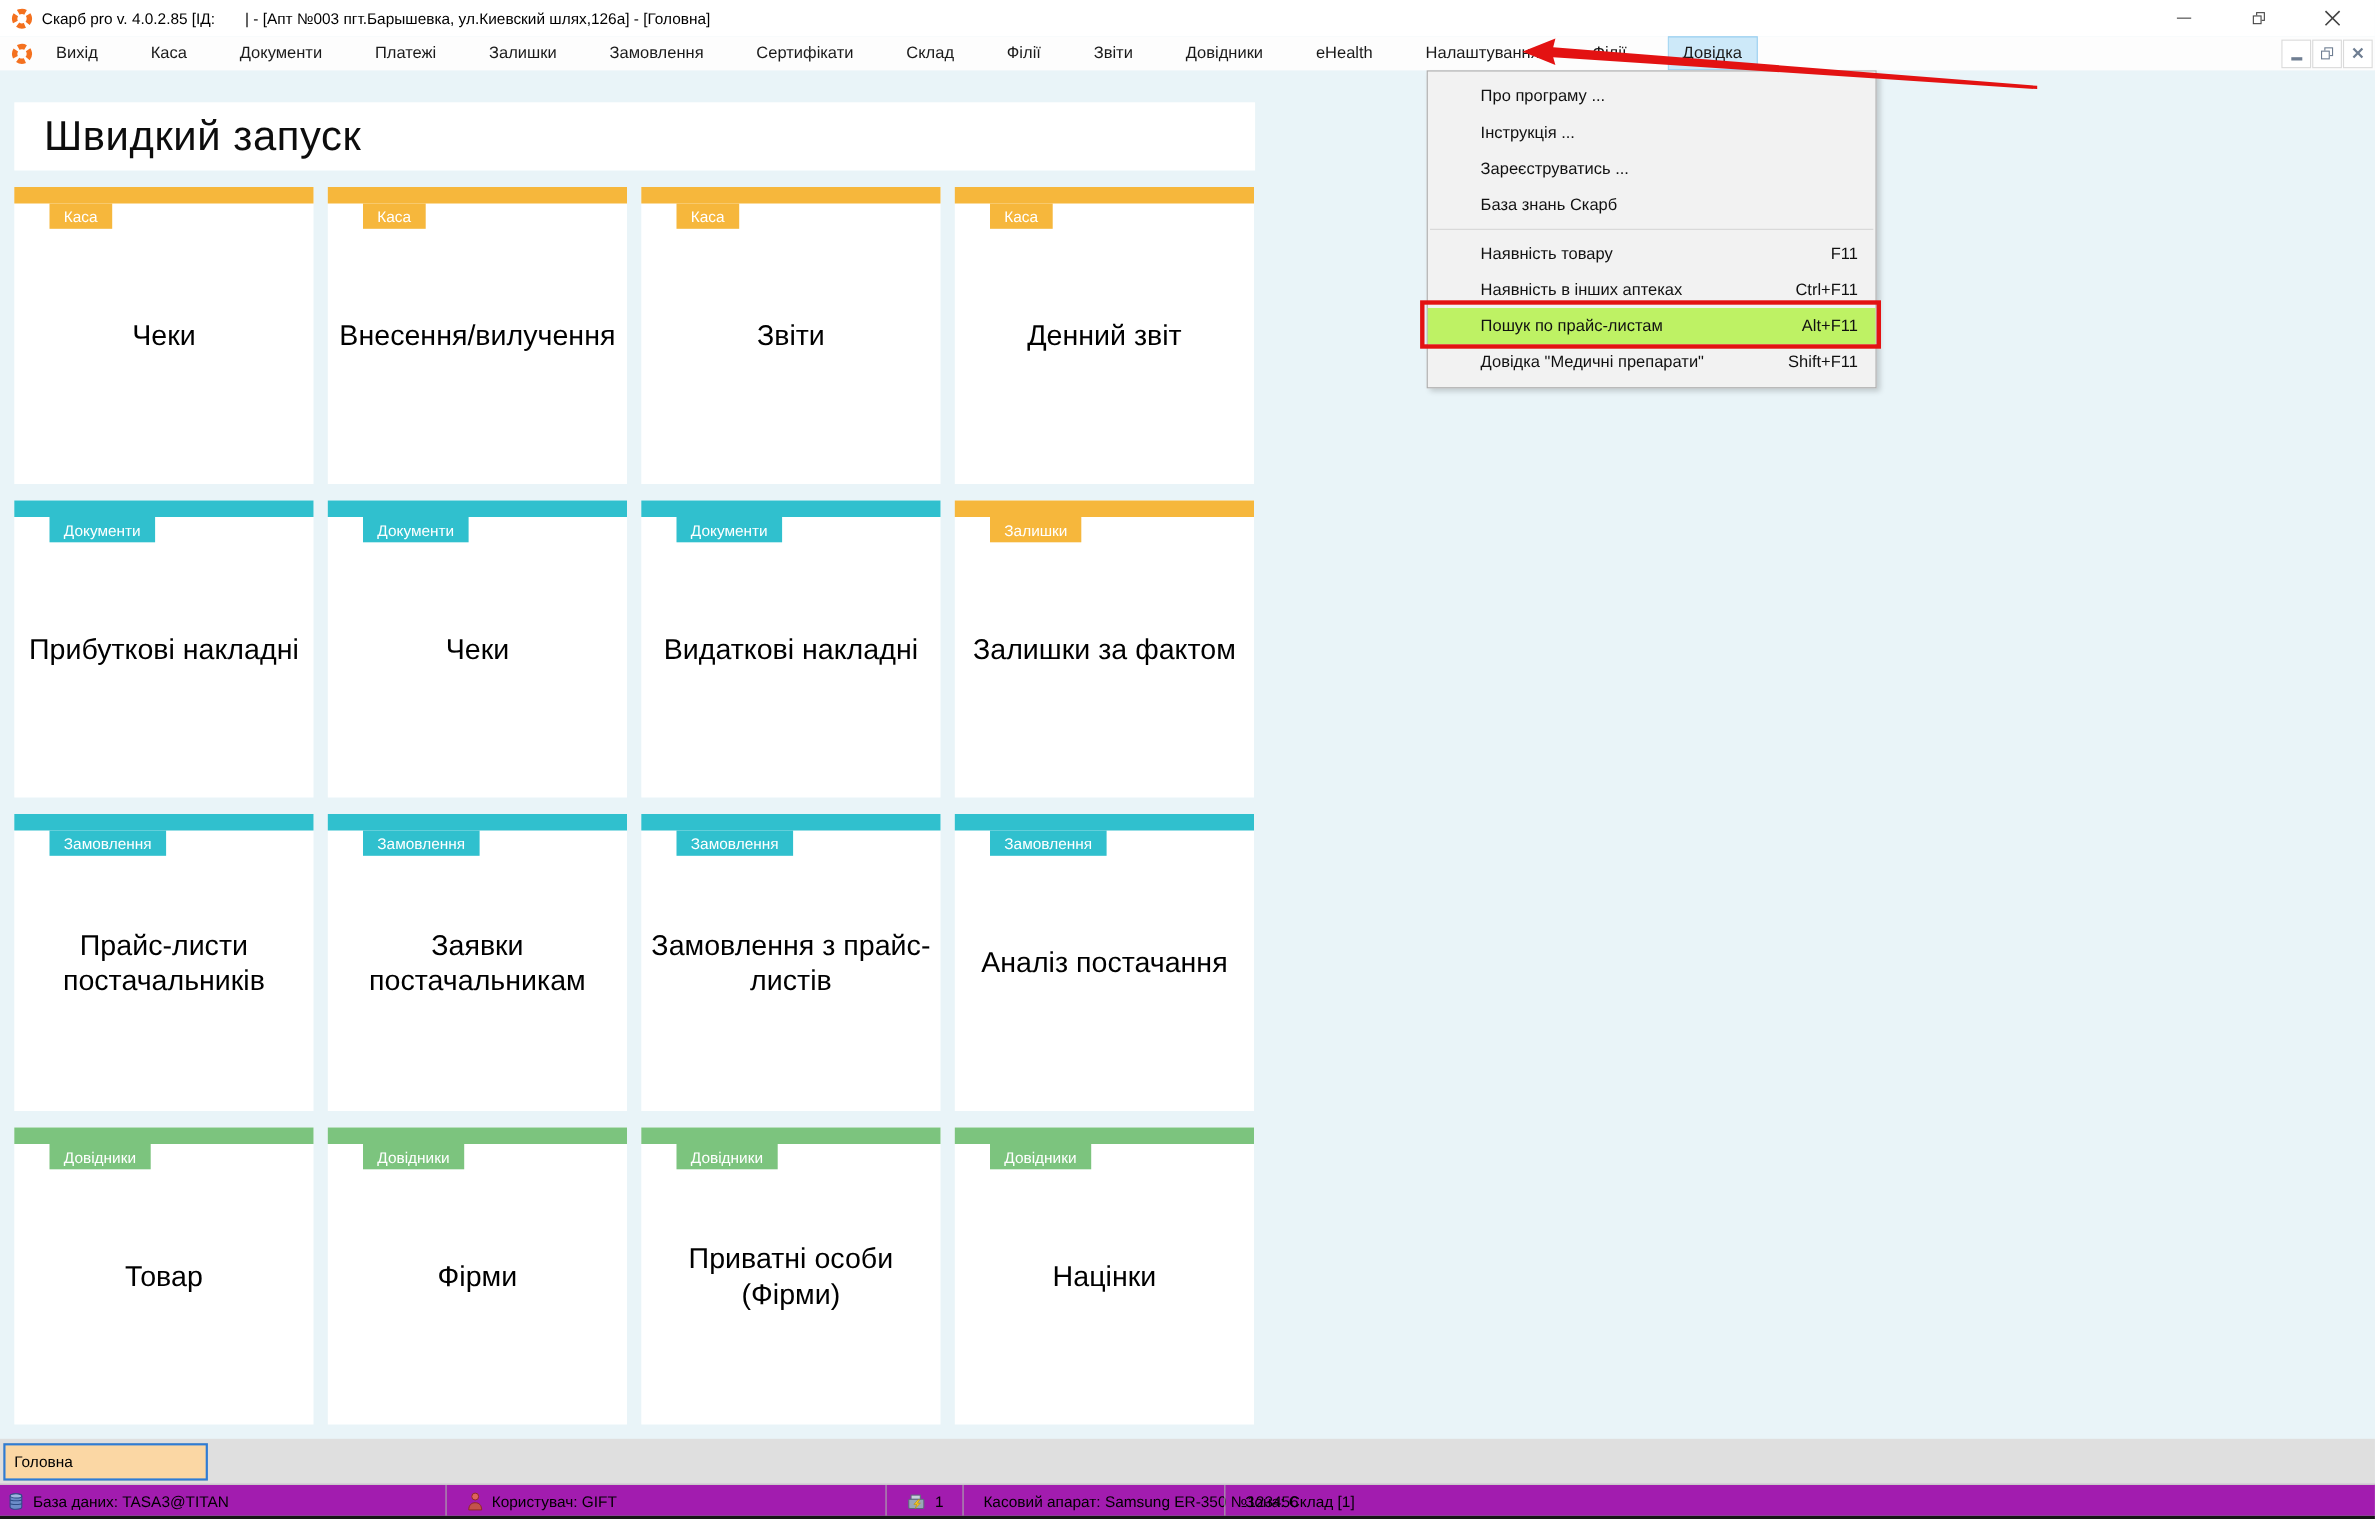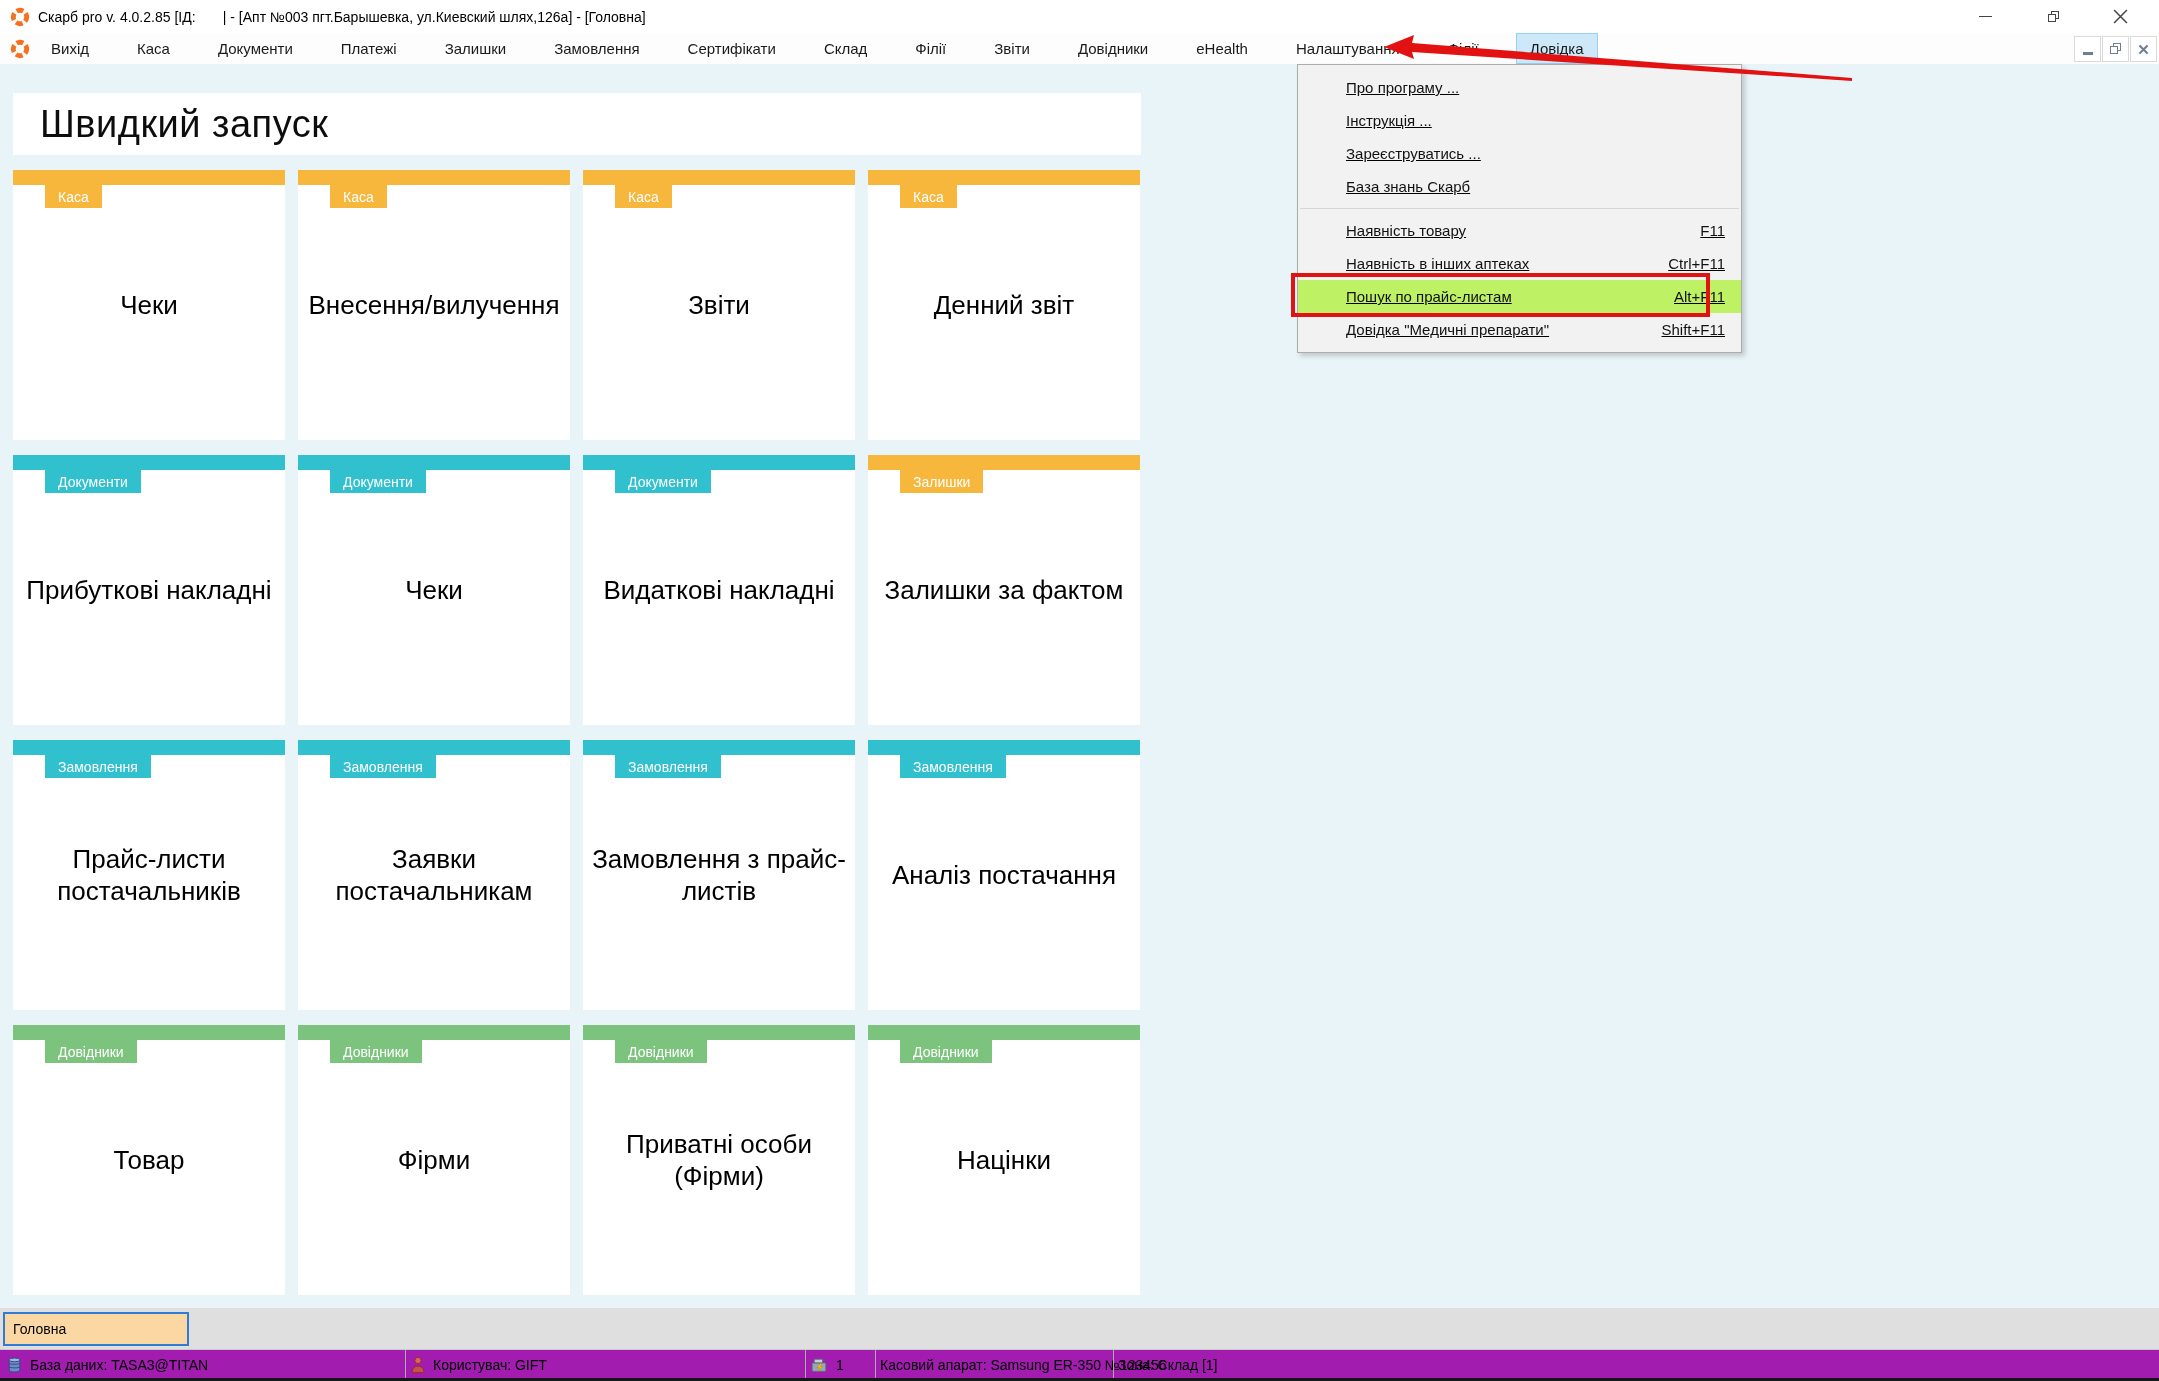--- a/index.html
+++ b/index.html
@@ -25,21 +25,21 @@
   .menu-item.active { background:#CDE9F9; box-shadow:inset 0 0 0 1px #9BD0F0; padding:0 14px; }
   .mdi-controls { position:absolute; right:2px; top:3px; display:flex; gap:1px; }
   .mdi-btn { width:27px; height:26px; background:#FFFFFF; border:1px solid #DADADA; display:flex; align-items:center; justify-content:center; color:#6F7E92; }
   .mdi-btn .m-min { width:10px; height:3px; background:#6F7E92; margin-top:8px; }
   .mdi-btn .m-restore { position:relative; width:12px; height:12px; }
   .mdi-btn .m-restore .back { position:absolute; left:3px; top:0; width:8px; height:8px; border:1.8px solid #6F7E92; }
   .mdi-btn .m-restore .front { position:absolute; left:0; top:3px; width:8px; height:8px; border:1.8px solid #6F7E92; background:#fff; }
   .mdi-btn .m-close { font-size:15px; font-weight:700; line-height:1; }
 
   
-  .dropdown { position:absolute; left:1297px; top:64px; width:445px; background:#F2F2F2; border:1px solid #ACACAC; box-shadow:3px 3px 5px rgba(0,0,0,.18); padding:6px 0; z-index:5;text-decoration:underline; }
+  .dropdown { position:absolute; left:1297px; top:64px; width:409px; background:#F2F2F2; border:1px solid #ACACAC; box-shadow:3px 3px 5px rgba(0,0,0,.18); padding:6px 0; z-index:5; }
   .dd-item { height:33px; display:flex; align-items:center; justify-content:space-between; padding:0 16px 0 48px; font-size:15px; color:#111; cursor:default; }
   .dd-item.highlight { background:#bef264; }
   .dd-sep { height:1px; background:#D6D6D6; margin:5px 2px; }
   .dd-shortcut { margin-left:24px; }
 
   
   .red-box { position:absolute; left:1291px; top:273px; width:419px; height:44px; border:4px solid #E31212; z-index:6; pointer-events:none; }
   .arrow-svg { position:absolute; left:0; top:0; z-index:7; pointer-events:none; }
 
   
@@ -49,21 +49,21 @@
   .tile { position:relative; background:#FFFFFF; cursor:pointer; }
   .tile-strip { position:absolute; left:0; top:0; width:100%; height:15px; }
   .tile-badge { position:absolute; left:32px; top:15px; height:23px; display:flex; align-items:center; padding:0 13px; color:#FFFFFF; font-size:14px; }
   .tile-label { position:absolute; inset:0; display:flex; align-items:center; justify-content:center; text-align:center; padding:0 6px; font-size:26px; line-height:1.25; color:#000; overflow-wrap:break-word; }
 
   
   .tabrow { position:absolute; left:0; top:1308px; width:2159px; height:41px; background:#DFDFDF; }
   .tab { position:absolute; left:3px; top:4px; width:186px; height:34px; background:#FBD7A4; border:2px solid #2E7CD6; display:flex; align-items:center; padding-left:8px; font-size:14px; color:#000; }
   .statusbar { position:absolute; left:0; top:1349px; width:2159px; height:29px; background:#a21caf; border-top:1px solid #C9C9C9; font-size:14px; color:#000; }
   .sb-sec { position:absolute; top:0; height:29px; display:flex; align-items:center; gap:7px; }
-  .sb-sep { border-left:1px solid #ABABAB; padding-left:4px; }
+  .sb-sep { border-left:1px solid #ABABAB; padding-left:18px; }
   .sb-icon { display:flex; align-items:center; }
   .win-bottom-line { position:absolute; left:0; top:1378px; width:2159px; height:3px; background:#161616; }
 </style>
 </head>
 <body>
 
 <div class="titlebar">
   <span class="app-icon">
     <svg width="20" height="20" viewBox="0 0 18 18">
         <circle cx="9" cy="9" r="6" fill="none" stroke="#F4711F" stroke-width="4.4" stroke-dasharray="6.2 2.8" transform="rotate(-20 9 9)"></circle>

